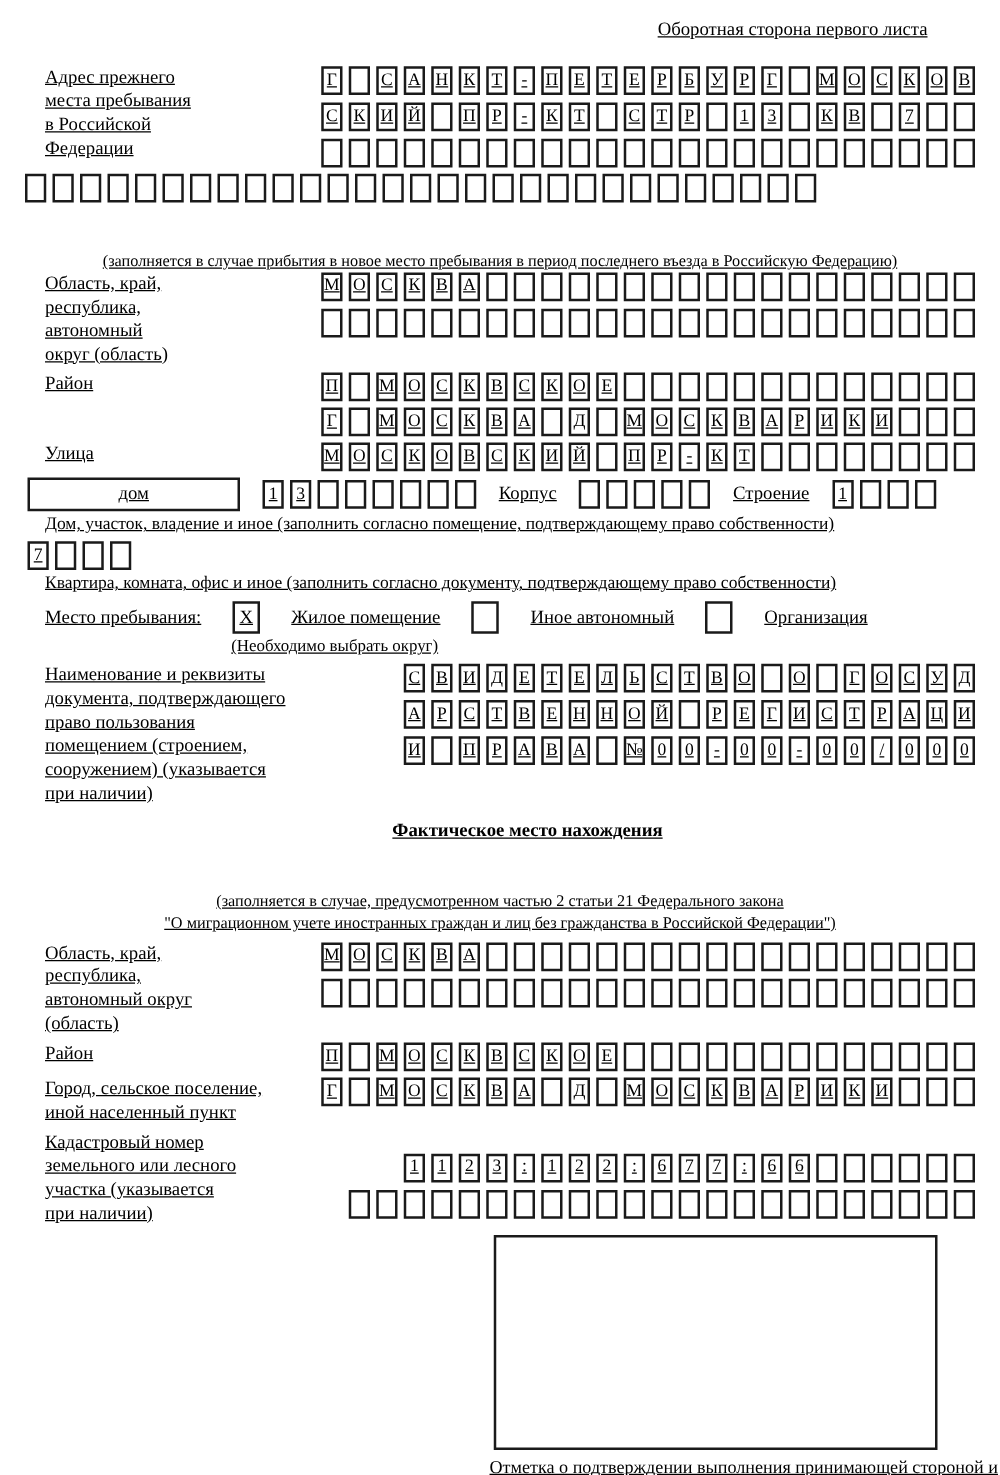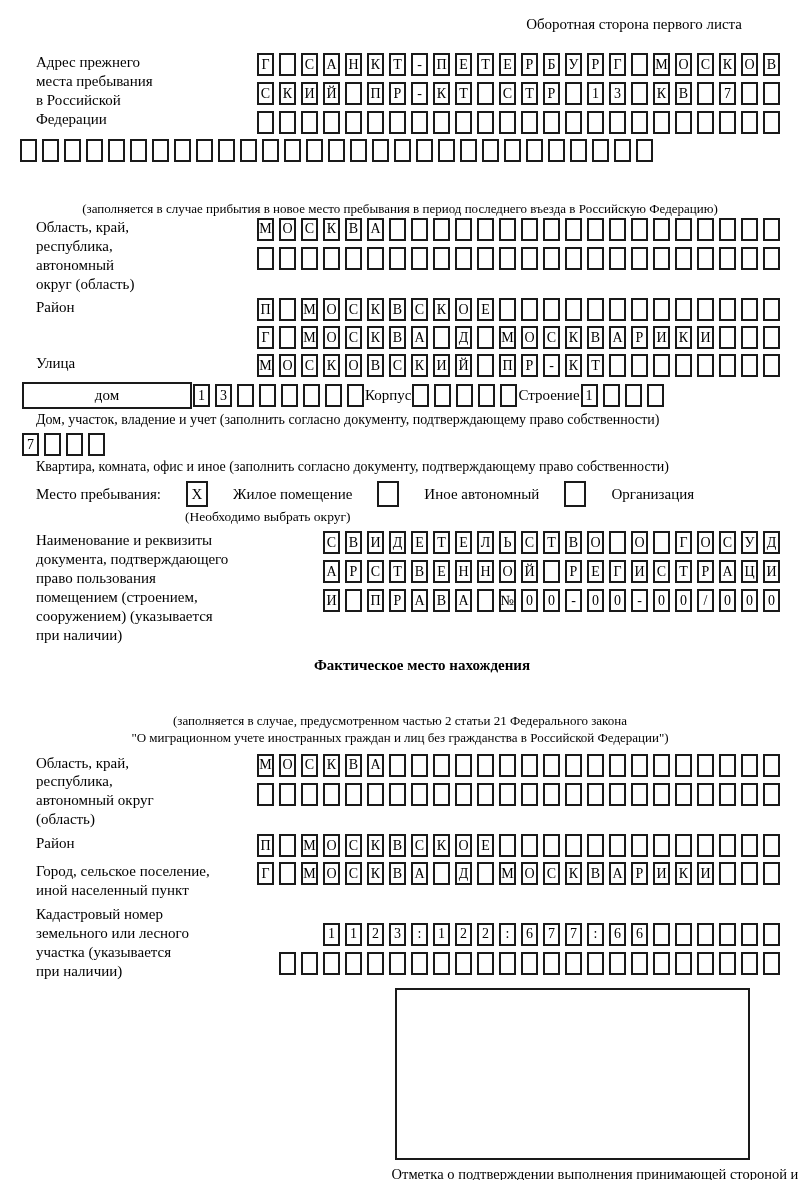--- a/index.html
+++ b/index.html
@@ -1,38 +1,38 @@
 <!DOCTYPE html>
 <html><head>
 <meta charset="utf-8">
 <style>
   * { box-sizing: border-box; margin: 0; padding: 0; }
   html, body { width: 800px; height: 1180px; background: #fff; color: #000;
     font-family: "Liberation Serif", "DejaVu Serif", serif; overflow: hidden; }
-  .page { width: 800px; height: 965px; padding-top: 16px; }
+  .page { width: 800px; height: 965px; padding-top: 16px; text-decoration: underline; }
 
   .top-note { text-align: right; padding-right: 58px; font-size: 15px; margin-bottom: 20px; }
 
   .frow { display: flex; align-items: flex-start; margin: 0 20px 5px 36px; }
   .label { font-size: 15px; line-height: 1.26; white-space: pre-line; }
   .cellstack { margin-left: auto; display: flex; flex-direction: column; gap: 6px; align-items: flex-end; }
   .cellrow { display: flex; gap: 5px; flex: 0 0 auto; }
   .cell { width: 17px; height: 23px; border: 2px solid #1a1a1a; display: flex;
     align-items: center; justify-content: center; font-size: 14px; flex: 0 0 auto;
     background: #fff; overflow: hidden; }
   .fullrow { margin: 1px 20px 4px 20px; }
 
   .note { font-size: 13px; line-height: 1.3; }
   .center { text-align: center; margin-top: 39px; }
   .leftnote { margin: 1px 0 5px 36px; font-size: 14px; }
   .heading { text-align: center; font-weight: bold; font-size: 16px; margin: 8px 0 7px; }
   .subheading { text-align: center; font-weight: bold; font-size: 15px; margin: 12px 0 6px; padding-left: 44px; }
   .prewrap { white-space: pre-line; }
 
-  .domrow { display: flex; align-items: center; gap: 1px; margin: 1px 20px 3px 22px; font-size: 15px; }
+  .domrow { display: flex; align-items: center; gap: 18px; margin: 1px 20px 3px 22px; font-size: 15px; }
   .bigbox { border: 2px solid #1a1a1a; height: 27px; display: flex; align-items: center;
     justify-content: center; font-size: 15px; flex: 0 0 auto; }
   .dombox { width: 170px; }
   .kvbox { width: 198px; margin-left: 11px; }
   .inline-label { flex: 0 0 auto; }
 
   .mestorow { display: flex; align-items: center; gap: 25px; margin: 6px 20px 2px 36px; font-size: 15px; }
   .chk { width: 22px; height: 26px; border: 2px solid #1a1a1a; display: flex; align-items: center;
     justify-content: center; font-size: 15px; flex: 0 0 auto; }
   .mesto-note { margin: 1px 0 6px 185px; font-size: 13.5px; }
@@ -346,21 +346,21 @@
         <span class="cell"></span>
       </div>
     <div class="inline-label">Строение</div>
     <div class="cellrow">
         <span class="cell">1</span>
         <span class="cell"></span>
         <span class="cell"></span>
         <span class="cell"></span>
       </div>
   </div>
-  <div class="leftnote">Дом, участок, владение и учет (заполнить согласно документу, подтверждающему право собственности)</div>
+  <div class="leftnote">Дом, участок, владение и иное (заполнить согласно помещение, подтверждающему право собственности)</div>
 
   <div class="domrow">
     <div class="cellrow">
         <span class="cell">7</span>
         <span class="cell"></span>
         <span class="cell"></span>
         <span class="cell"></span>
       </div>
   </div>
   <div class="leftnote">Квартира, комната, офис и иное (заполнить согласно документу, подтверждающему право собственности)</div>

